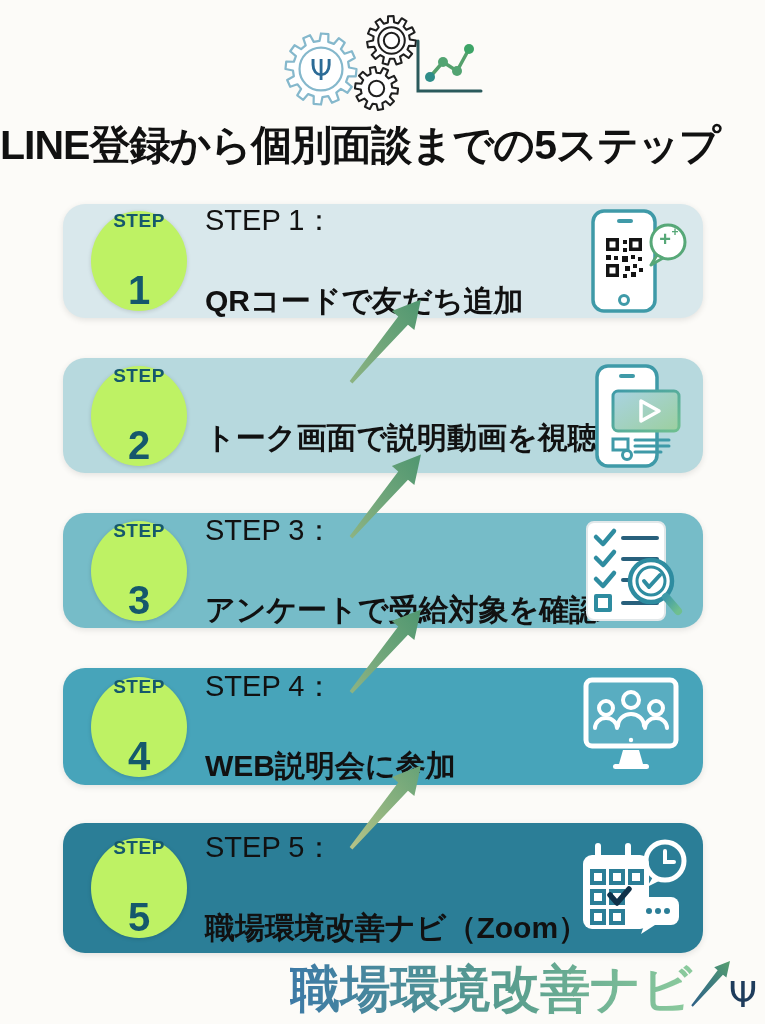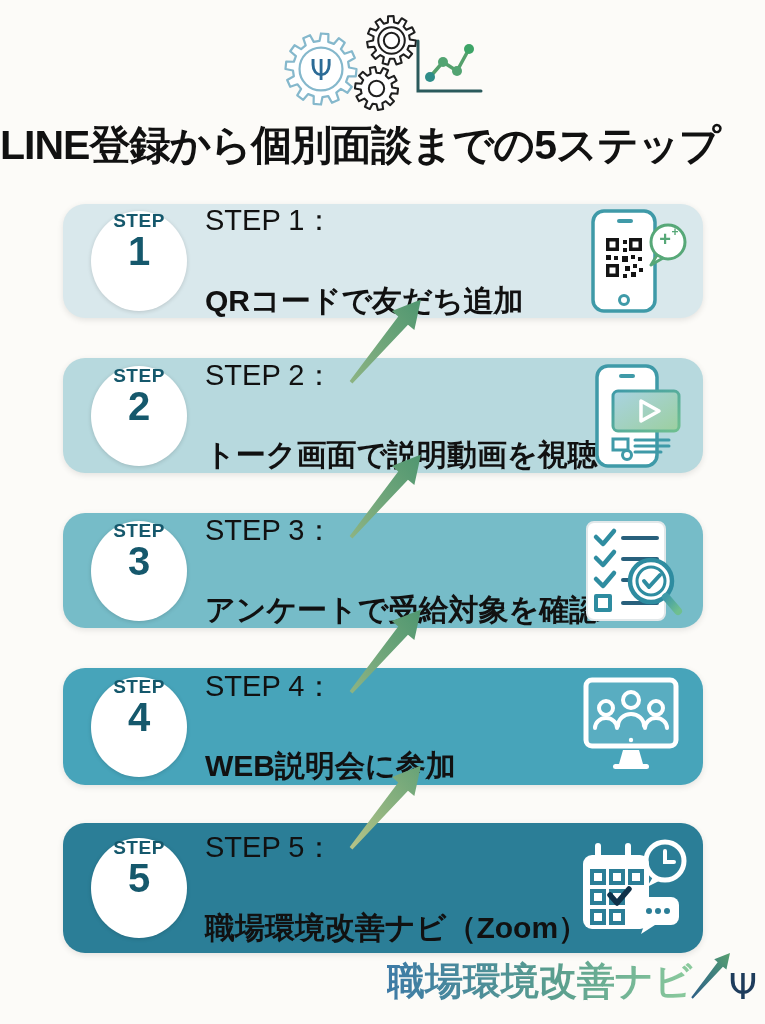--- a/index.html
+++ b/index.html
@@ -39,23 +39,23 @@
   }
   .card-1{top:204px;height:114px;}
   .card-2{top:358px;height:115px;}
   .card-3{top:513px;height:115px;}
   .card-4{top:668px;height:117px;}
   .card-5{top:823px;height:130px;}
 
   .badge{
     position:absolute;left:28px;top:50%;transform:translateY(-50%);
     width:96px;height:100px;border-radius:50%;
-    background:#ffffff;
+    background:#bef264;
     box-shadow:0 1px 4px rgba(0,0,0,0.15);
-    display:flex;flex-direction:column;align-items:center;justify-content:flex-start;
+    display:flex;flex-direction:column;align-items:center;justify-content:space-between;
   }
   .badge .badge-step{
     font-size:19px;font-weight:800;color:#15586c;letter-spacing:0.5px;line-height:1;
   }
   .badge .badge-num{
     font-size:40px;font-weight:800;color:#15586c;line-height:1.05;
   }
 
   .card-texts{position:absolute;left:142px;top:0;height:100%;
     display:flex;flex-direction:column;justify-content:center;gap:4px;}
@@ -78,21 +78,21 @@
   .arrow-2{top:449px;}
   .arrow-3{top:604px;}
   .arrow-4{top:760px;}
 
   
   .footer{
     position:absolute;right:8px;top:956px;
     display:flex;align-items:center;
   }
   .brand-name{
-    font-size:38px;font-weight:900;white-space:nowrap;
+    font-size:50px;font-weight:900;white-space:nowrap;
     background:linear-gradient(90deg,#3d7aa6 0%,#5a9e8e 55%,#8ccb9d 100%);
     -webkit-background-clip:text;background-clip:text;
     -webkit-text-fill-color:transparent;color:transparent;
   }
   .brand-arrow{width:52px;height:50px;margin-left:-8px;margin-top:-14px;}
   .brand-symbol{
     font-family:"DejaVu Sans",sans-serif;
     font-size:36px;font-weight:400;color:#1e3c5c;margin-left:-8px;margin-top:10px;
   }
   .hidden-defs{position:absolute;width:0;height:0;}
@@ -202,21 +202,20 @@
         <polygon fill="url(#arrowGrad)" points="10.5,94.7 63.3,24.4 56.4,18.6 88,6 80.8,39.2 73.9,33.4 13.5,97.3"></polygon>
       </svg>
   </div>
 
   <section class="step-card card-2" style="background-color: rgb(183, 217, 222);">
     <div class="badge">
       <span class="badge-step">STEP</span>
       <span class="badge-num">2</span>
     </div>
     <div class="card-texts">
-      <div class="step-title">STEP 2：</div>
       <div class="step-sub">トーク画面で説明動画を視聴</div>
     </div>
     <div class="card-icon">
       <svg viewBox="0 0 116 106">
         <rect x="24" y="3" width="60" height="100" rx="11" fill="#ffffff" stroke="#3f9aa8" stroke-width="3.5"></rect>
         <rect x="46" y="11" width="16" height="4" rx="2" fill="#3f9aa8"></rect>
         <circle cx="54" cy="92" r="4.5" fill="none" stroke="#3f9aa8" stroke-width="3"></circle>
         <rect x="40" y="28" width="66" height="40" rx="5" fill="url(#panelFill)" stroke="url(#tealGreen)" stroke-width="3"></rect>
         <path d="M68,38 L68,58 L86,48 Z" fill="none" stroke="#ffffff" stroke-width="3.5" stroke-linejoin="round"></path>
         <rect x="40" y="76" width="15" height="11" fill="none" stroke="#3f9aa8" stroke-width="3"></rect>

